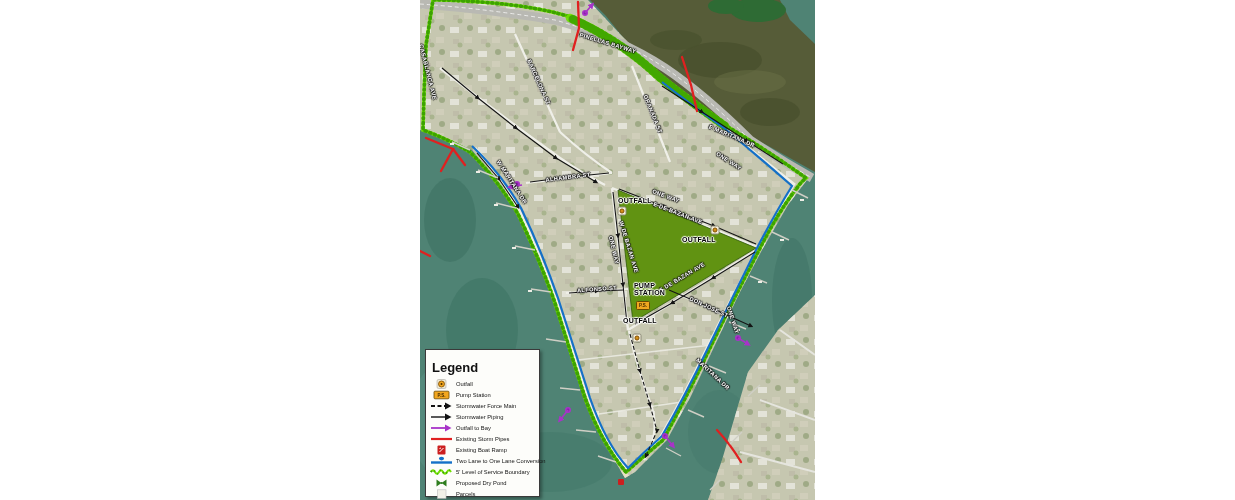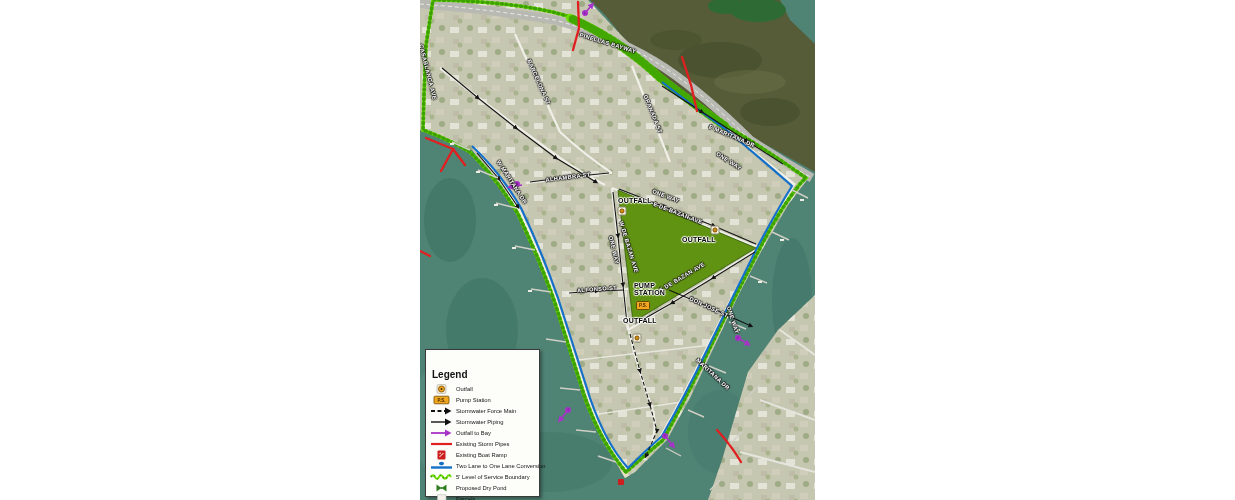--- a/index.html
+++ b/index.html
@@ -18,21 +18,21 @@
   .odot{position:absolute;width:9px;height:9px;background:#f5efdc;border:.5px solid #8a8a78;border-radius:2px;
         display:flex;align-items:center;justify-content:center;transform:translate(-50%,-50%);box-sizing:border-box;}
   .odot i{display:block;width:5.5px;height:5.5px;border-radius:50%;background:#f2a71f;border:1px solid #7a4a00;
           box-sizing:border-box;position:relative;}
   .odot i::after{content:"";position:absolute;left:1px;top:1px;width:1.6px;height:1.6px;border-radius:50%;background:#4a3000;}
   .psbox{position:absolute;width:14px;height:9px;background:#f2a71f;border:1px solid #6a4a00;border-radius:1.5px;
          font-size:4.5px;font-weight:bold;color:#402800;display:flex;align-items:center;justify-content:center;box-sizing:border-box;}
   
   .legend{position:absolute;left:5px;top:349px;width:115px;height:148px;background:#fdfdfa;
           border:1px solid #3a3a3a;box-shadow:2px 2px 3px rgba(0,0,0,.35);box-sizing:border-box;padding:3px 3px 2px 4px;}
-  .ltitle{font-size:10px;font-weight:bold;color:#111;margin:16px 0 3px 2px;}
+  .ltitle{font-size:13px;font-weight:bold;color:#111;margin:7px 0 3px 2px;}
   .lrow{display:flex;align-items:center;height:11px;gap:3px;}
   .licon{width:23px;flex:0 0 23px;height:10px;}
   .ltext{font-size:5.8px;color:#151515;white-space:nowrap;}
 </style>
 </head>
 <body>
 
 <div class="map">
 
   <svg class="base" width="395" height="500" viewBox="0 0 395 500">

